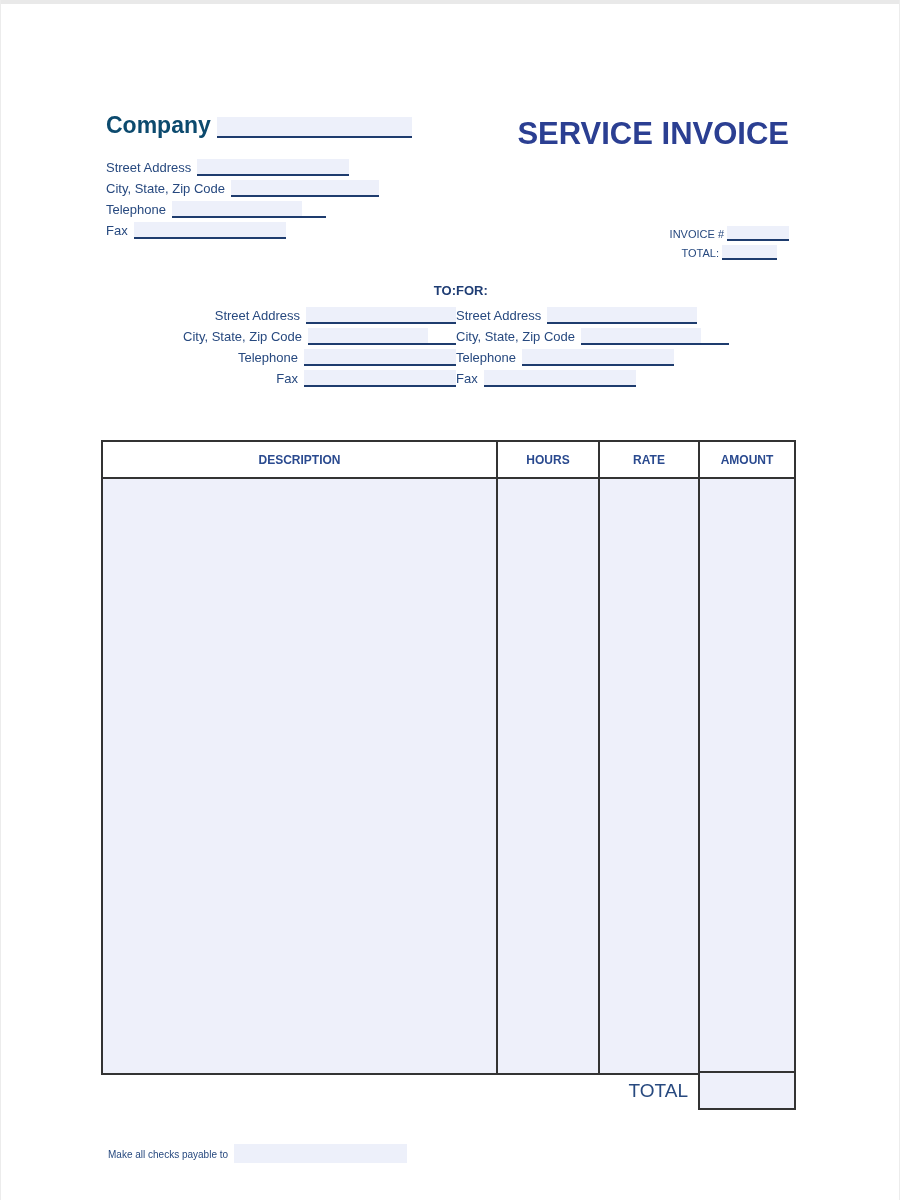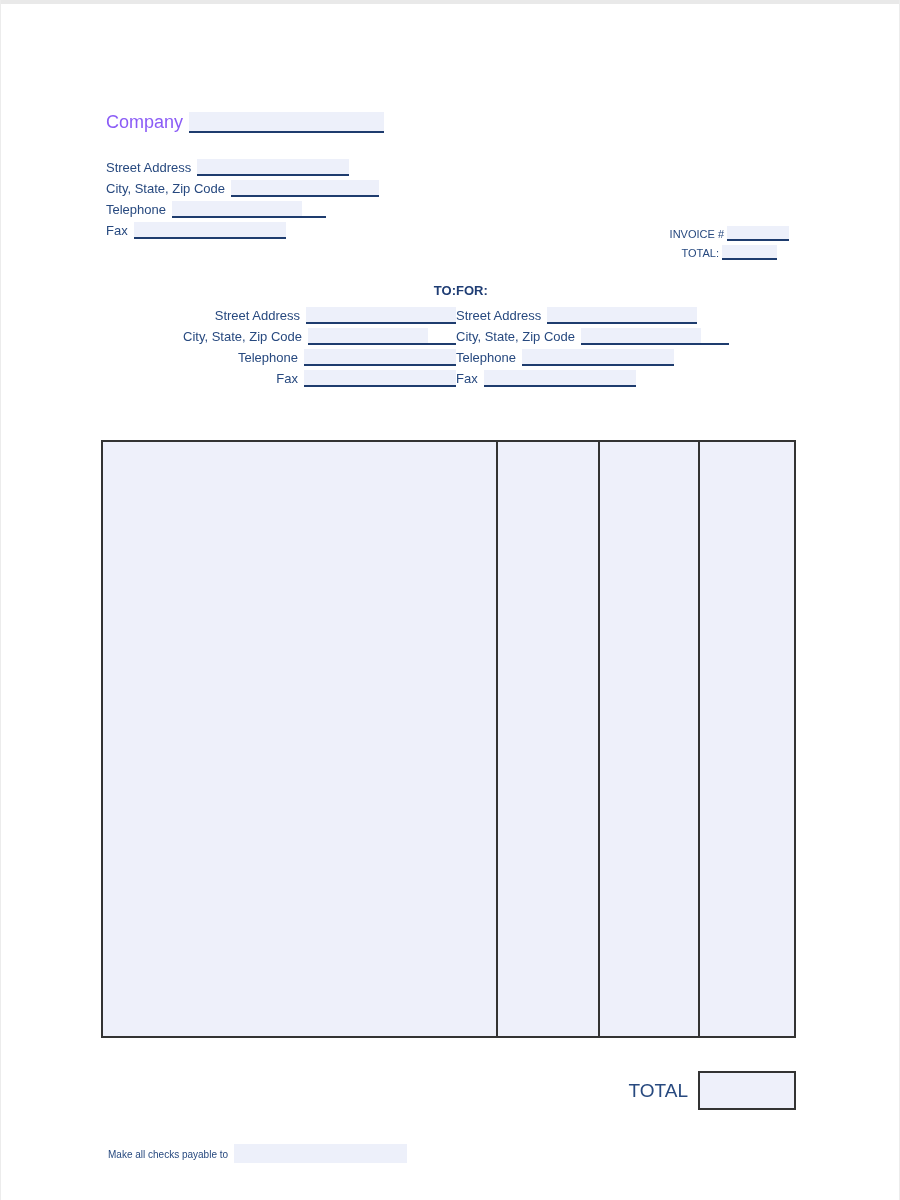--- a/index.html
+++ b/index.html
@@ -44,23 +44,23 @@
     margin-left: 6px;
   }
 
   
   .company-block {
     position: absolute;
     left: 105px;
     top: 112px;
   }
   .company-line {
-    font-size: 18px;
-    font-weight: normal;
-    color: #8b5cf6;
+    font-size: 23px;
+    font-weight: bold;
+    color: #0c4a6e;
     height: 30px;
   }
   .company-line .blank {
     height: 19px;
     width: 195px;
     vertical-align: -5px;
   }
   .addr-rows {
     margin-top: 17px;
   }
@@ -198,20 +198,21 @@
       </div>
       <div class="addr-row">
         <span>Telephone</span><span class="blank" style="width:130px"></span><span class="blank" style="width:24px;background:transparent;margin-left:0"></span>
       </div>
       <div class="addr-row">
         <span>Fax</span><span class="blank" style="width:152px"></span>
       </div>
     </div>
   </div>
 
+  <h1 class="title">SERVICE INVOICE</h1>
 
   <div class="meta">
     <div class="meta-line">
       <span>INVOICE #</span><span class="blank" style="width:62px"></span>
     </div>
     <div class="meta-line">
       <span>TOTAL:</span><span class="blank" style="width:55px"></span>
     </div>
   </div>
 
@@ -241,20 +242,26 @@
     </div>
     <div class="addr-row">
       <span>Telephone</span><span class="blank" style="width:152px"></span>
     </div>
     <div class="addr-row">
       <span>Fax</span><span class="blank" style="width:152px"></span>
     </div>
   </div>
 
   <div class="items-table">
+    <div class="thead">
+      <div class="th col-desc">DESCRIPTION</div>
+      <div class="th col-hours">HOURS</div>
+      <div class="th col-rate">RATE</div>
+      <div class="th col-amount">AMOUNT</div>
+    </div>
     <div class="tbody">
       <div class="td col-desc"></div>
       <div class="td col-hours"></div>
       <div class="td col-rate"></div>
       <div class="td col-amount"></div>
     </div>
   </div>
 
   <div class="total-row">
     <span class="total-label">TOTAL</span>

